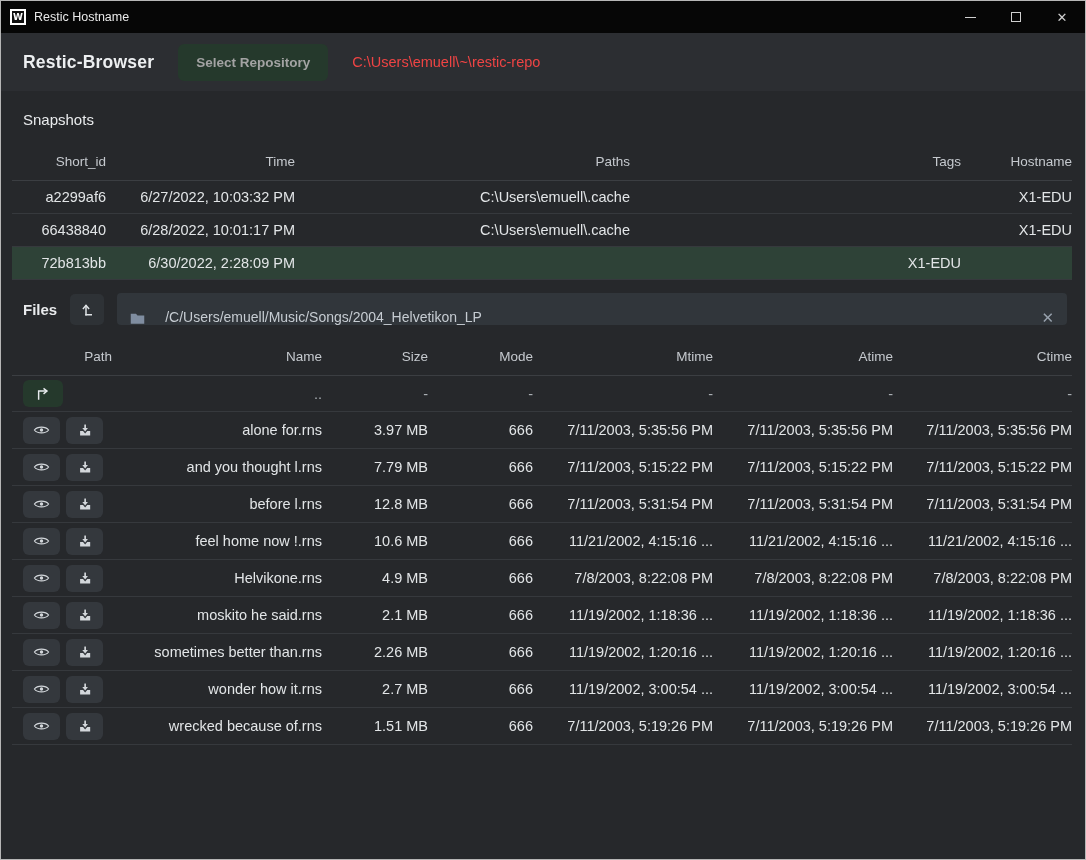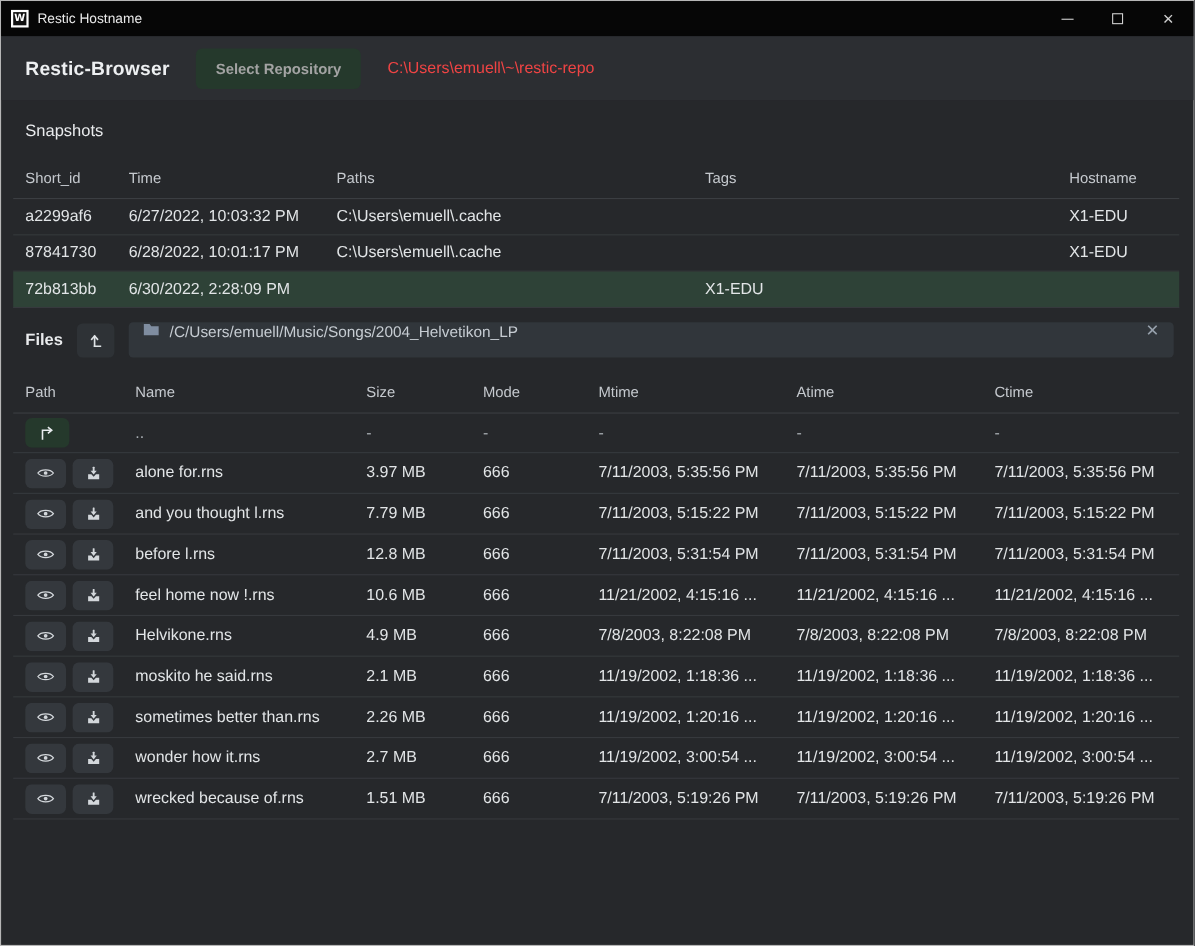--- a/index.html
+++ b/index.html
@@ -51,21 +51,21 @@
     background:var(--button-green,#25392c);
     color:#a3a3a3; font-weight:bold; font-size:13.5px;
     border:none; border-radius:6px;
     padding:11px 18px;
     font-family:inherit;
   }
   .repo-path { color:#ef4444; font-size:14.5px; }
   
   .section-title { font-size:15px; font-weight:normal; color:#e9ebed; padding:20px 36px 15px 22px; }
   
-  .table { margin:0 13px 0 11px; }
+  .table { margin:0 13px 0 11px;text-align:right; }
   .trow {
     display:grid; align-items:center;
     border-bottom:1px solid #36393d;
     font-size:14.5px; color:#e2e5e7;
   }
   .snap-grid { grid-template-columns:94px 189px 335px 331px 1fr; }
   .files-grid { grid-template-columns:100px 210px 106px 105px 180px 180px 1fr; }
   .trow > div { padding-left:11px; white-space:nowrap; overflow:hidden; }
   .thead { height:38px; font-size:13.5px; color:#c5c9ce; border-bottom:1px solid #3b3e42; }
   .snap-row { height:33px; }
@@ -81,22 +81,22 @@
   }
   .files-label { font-size:15px; font-weight:bold; color:#e9ebed; }
   .up-btn {
     width:34px; height:31px; flex:0 0 34px;
     background:#2e3236; border:none; border-radius:5px;
     display:flex; align-items:center; justify-content:center;
   }
   .path-box {
     flex:1; height:32px;
     background:#31363b; border-radius:4px;
-    display:flex; align-items:flex-start;
-    padding:0 13px; gap:9px;
+    display:flex; align-items:flex-end;
+    padding:0 13px; gap:20px;
   }
   .path-text { color:#c6ccd2; font-size:14px; flex:1; white-space:nowrap; overflow:hidden; }
   .clear-x { color:#97a1ac; font-size:15px; line-height:1; cursor:default; }
   
   .cell-actions { display:flex; gap:6px; align-items:center; padding-left:11px; }
   .icon-btn {
     width:37px; height:27px;
     background:#34383d; border:none; border-radius:6px;
     display:flex; align-items:center; justify-content:center;
   }
@@ -147,21 +147,21 @@
       <div>Hostname</div>
     </div>
     <div class="trow snap-grid snap-row">
       <div>a2299af6</div>
       <div>6/27/2022, 10:03:32 PM</div>
       <div>C:\Users\emuell\.cache</div>
       <div></div>
       <div>X1-EDU</div>
     </div>
     <div class="trow snap-grid snap-row">
-      <div>87841730</div>
+      <div>66438840</div>
       <div>6/28/2022, 10:01:17 PM</div>
       <div>C:\Users\emuell\.cache</div>
       <div></div>
       <div>X1-EDU</div>
     </div>
     <div class="trow snap-grid snap-row selected">
       <div>72b813bb</div>
       <div>6/30/2022, 2:28:09 PM</div>
       <div></div>
       <div>X1-EDU</div>

